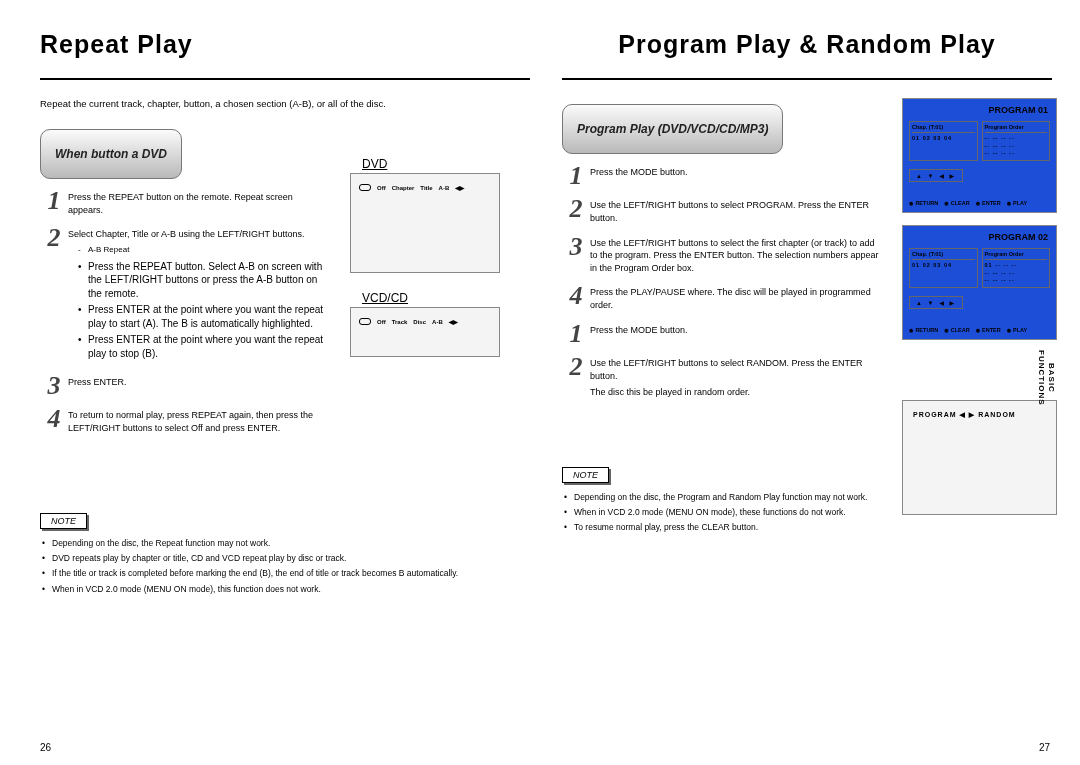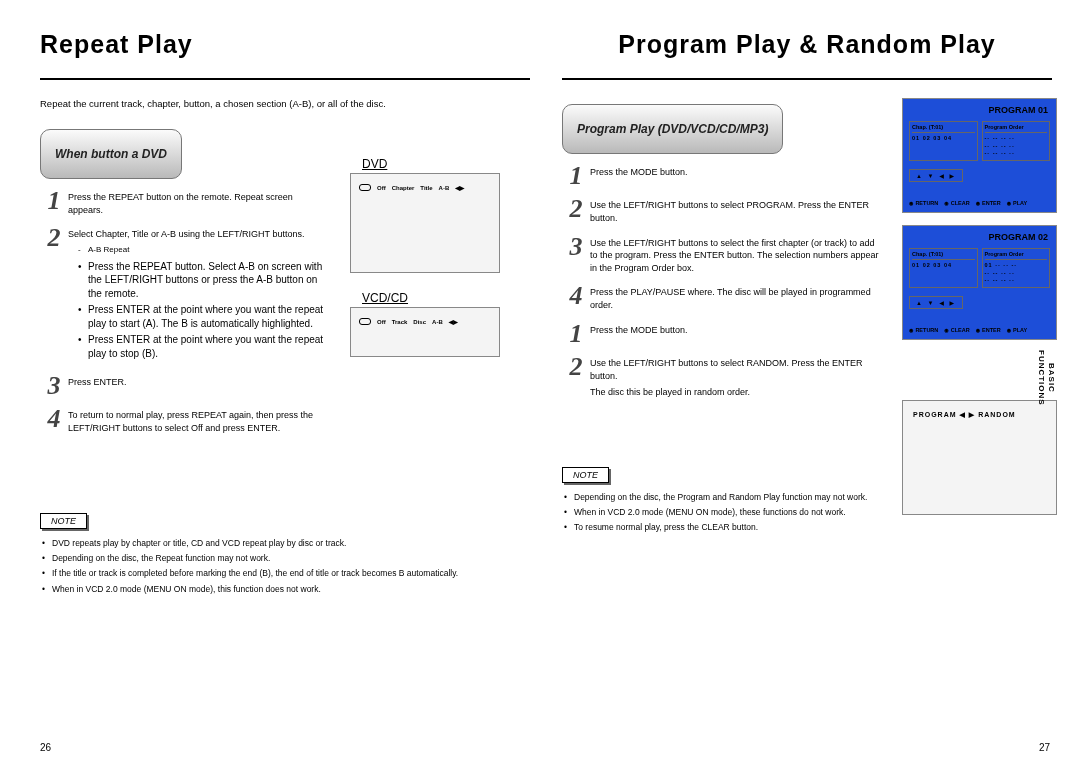--- a/index.html
+++ b/index.html
@@ -209,22 +209,22 @@
             <span>A-B</span>
             <span>◀▶</span>
           </div>
         </div>
       </div>
     </div>
 
     <div style="margin-top:60px;">
       <span class="note-box">NOTE</span>
       <ul class="note-list">
+        <li>Depending on the disc, the Repeat function may not work.</li>
         <li>DVD repeats play by chapter or title, CD and VCD repeat play by disc or track.</li>
-        <li>Depending on the disc, the Repeat function may not work.</li>
         <li>If the title or track is completed before marking the end (B), the end of title or track becomes B automatically.</li>
         <li>When in VCD 2.0 mode (MENU ON mode), this function does not work.</li>
       </ul>
     </div>
   </div>
 
   <div class="page page-right">
     <h1 class="title">Program Play &amp; Random Play</h1>
     <div class="hr"></div>
 

